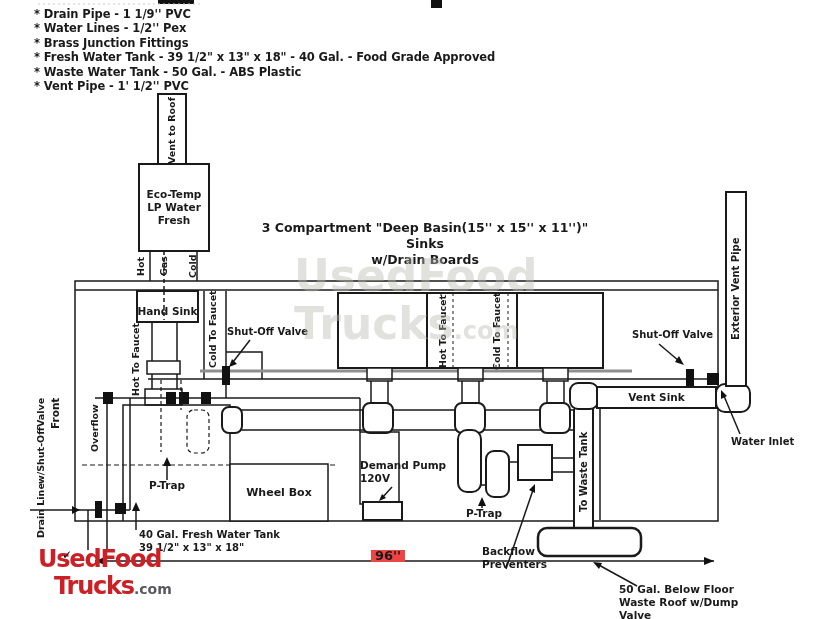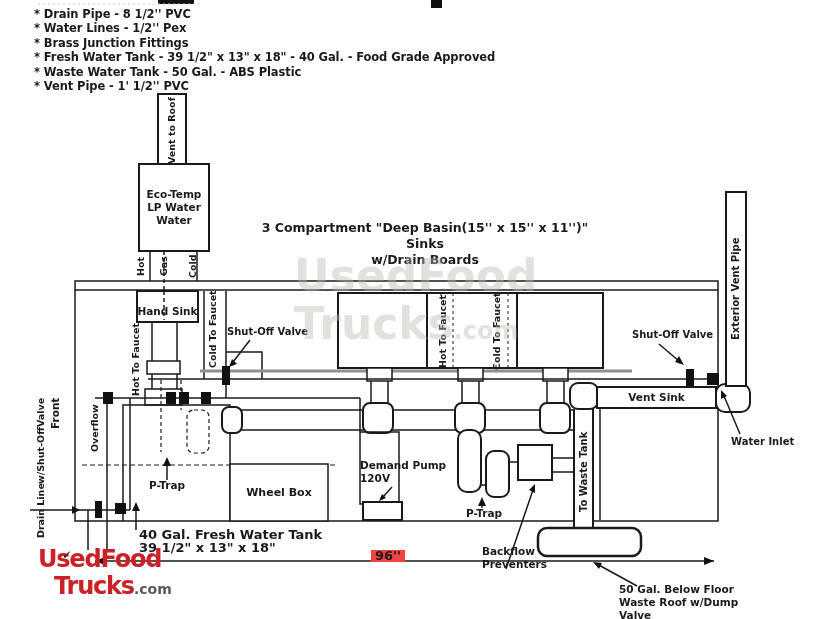--- a/index.html
+++ b/index.html
@@ -180,39 +180,39 @@
       <path d="M136,530 V507"></path>
       <polygon points="136,502 132,511 140,511" fill="#111" stroke="none"></polygon>
       <path d="M506,569 L533,490"></path>
       <polygon points="535,484 535,493 529,490" fill="#111" stroke="none"></polygon>
       <path d="M637,586 L597,564"></path>
       <polygon points="593,562 602,563 599,569" fill="#111" stroke="none"></polygon>
     </g>
   </svg>
 
   <div class="specs">
-    <div>* Drain Pipe - 8 1/2'' PVC</div>
+    <div>* Drain Pipe - 1 1/9'' PVC</div>
     <div>* Water Lines - 1/2'' Pex</div>
     <div>* Brass Junction Fittings</div>
     <div>* Fresh Water Tank - 39 1/2" x 13" x 18" - 40 Gal. - Food Grade Approved</div>
     <div>* Waste Water Tank - 50 Gal. - ABS Plastic</div>
     <div>* Vent Pipe - 1' 1/2'' PVC</div>
   </div>
 
   <div class="title">
     <div>3 Compartment "Deep Basin(15'' x 15'' x 11'')" Sinks</div>
     <div>w/Drain Boards</div>
   </div>
 
   <div class="lbl vtext" style="left:159px;top:97px;width:26px;height:68px;">Vent to Roof</div>
 
   <div class="lbl ctr" style="left:139px;top:164px;width:70px;height:87px;font-size:10.5px;line-height:13px;flex-direction:column;">
     <span>Eco-Temp</span>
     <span>LP Water</span>
-    <span>Water</span>
+    <span>Fresh</span>
   </div>
 
   <div class="lbl vtext" style="left:135px;top:250px;width:12px;height:32px;">Hot</div>
   <div class="lbl vtext" style="left:158px;top:250px;width:12px;height:32px;">Gas</div>
   <div class="lbl vtext" style="left:187px;top:250px;width:12px;height:32px;">Cold</div>
 
   <div class="lbl ctr" style="left:137px;top:291px;width:61px;height:42px;font-size:10.5px;">Hand Sink</div>
 
   <div class="lbl vtext" style="left:129px;top:322px;width:13px;height:74px;">Hot To Faucet</div>
   <div class="lbl vtext" style="left:206px;top:294px;width:13px;height:70px;background:#fff;">Cold To Faucet</div>
@@ -244,21 +244,21 @@
 
   <div class="lbl ctr" style="left:230px;top:464px;width:98px;height:57px;font-size:11px;">Wheel Box</div>
 
   <div class="lbl" style="left:360px;top:459px;font-size:10.5px;line-height:13px;">
     <div>Demand Pump</div>
     <div>120V</div>
   </div>
 
   <div class="lbl vtext" style="left:574px;top:418px;width:19px;height:108px;font-size:10px;">To Waste Tank</div>
 
-  <div class="lbl" style="left:139px;top:528px;font-size:13px;line-height:13px;">
+  <div class="lbl" style="left:139px;top:528px;font-size:10px;line-height:13px;">
     <div>40 Gal. Fresh Water Tank</div>
     <div>39 1/2" x 13" x 18"</div>
   </div>
 
   <div class="lbl" style="left:371px;top:550px;font-size:13px;background:#ef4444;padding:0 4px;">96''</div>
 
   <div class="lbl" style="left:482px;top:545px;font-size:10.5px;line-height:13px;">
     <div>Backflow</div>
     <div>Preventers</div>
   </div>

